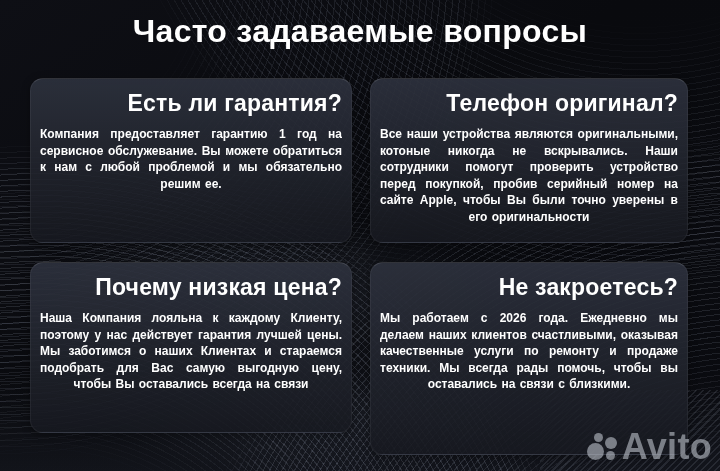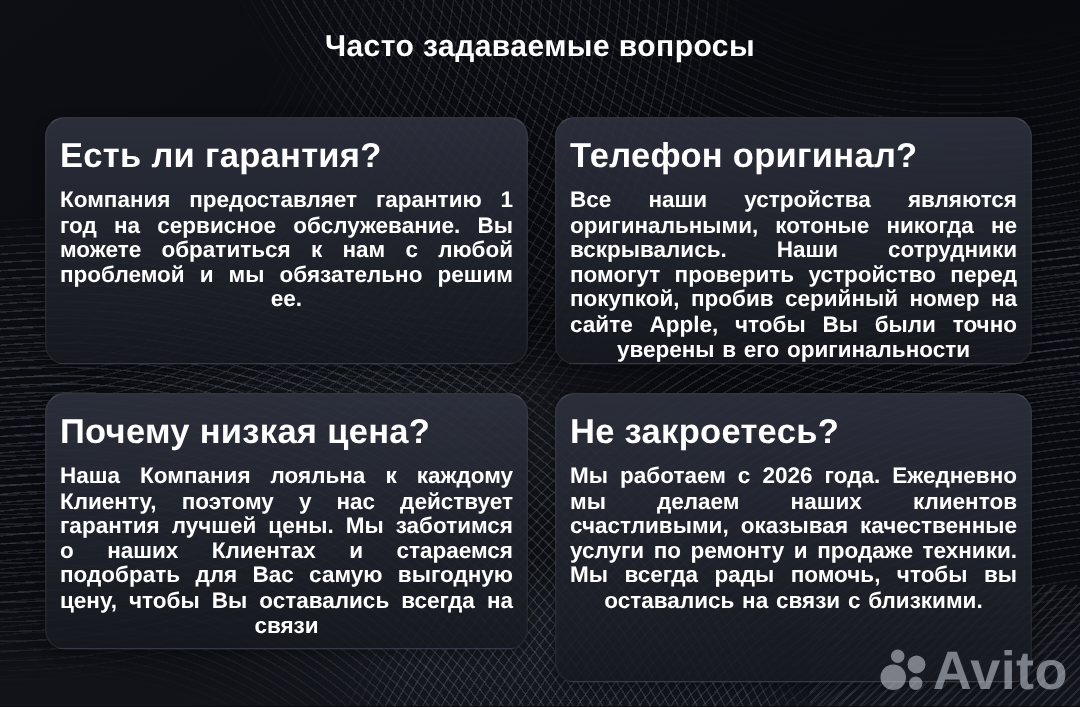--- a/index.html
+++ b/index.html
@@ -37,34 +37,34 @@
     background:radial-gradient(closest-side, rgba(125,138,162,0.14), transparent 75%);}
   .smoke2{left:30px;top:320px;width:580px;height:180px;
     background:radial-gradient(closest-side, rgba(125,138,162,0.10), transparent 75%);}
   .smoke3{left:360px;top:30px;width:400px;height:210px;
     background:radial-gradient(closest-side, rgba(125,138,162,0.07), transparent 75%);}
   .smoke4{left:0;bottom:0;width:720px;height:95px;
     background:linear-gradient(0deg, rgba(95,106,132,0.10), transparent);}
 
   
   .title{position:absolute;top:12px;left:0;width:720px;margin:0;text-align:center;
-    color:#ffffff;font-size:20px;line-height:38px;font-weight:700;letter-spacing:.3px;}
+    color:#ffffff;font-size:32px;line-height:38px;font-weight:700;letter-spacing:.3px;}
 
   
   .card{position:absolute;box-sizing:border-box;padding:5px 9px;border-radius:13px;
     background:linear-gradient(180deg, rgba(45,49,61,0.93), rgba(23,25,32,0.88));
     border:1px solid rgba(255,255,255,0.05);border-top-color:rgba(255,255,255,0.12);
     box-shadow:0 2px 8px rgba(0,0,0,0.35);}
   .c1{left:30px;top:78px;width:322px;height:165px;}
   .c2{left:370px;top:78px;width:318px;height:165px;}
   .c3{left:30px;top:262px;width:322px;height:171px;}
   .c4{left:370px;top:262px;width:318px;height:193px;}
-  .card h2{margin:6px 0 9px;text-align:left;color:#ffffff;
+  .card h2{margin:6px 0 9px;text-align:right;color:#ffffff;
     font-size:23px;line-height:27px;font-weight:700;letter-spacing:.2px;}
-  .card p{margin:0;color:#ffffff;font-size:15px;line-height:16.6px;font-weight:700;
+  .card p{margin:0;color:#ffffff;font-size:12px;line-height:16.6px;font-weight:700;
     text-align:justify;text-align-last:center;word-spacing:1px;}
 
   
   .watermark{position:absolute;right:8px;bottom:6px;display:flex;align-items:center;height:36px;}
   .alogo{position:relative;width:32px;height:32px;margin-right:3px;}
   .dot{position:absolute;border-radius:50%;background:rgba(206,211,221,0.55);}
   .dot1{width:9px;height:9px;left:7px;top:2px;}
   .dot2{width:17px;height:17px;left:0px;top:12px;}
   .dot3{width:12px;height:12px;left:18px;top:6px;}
   .dot4{width:9px;height:9px;left:19px;top:20px;}

